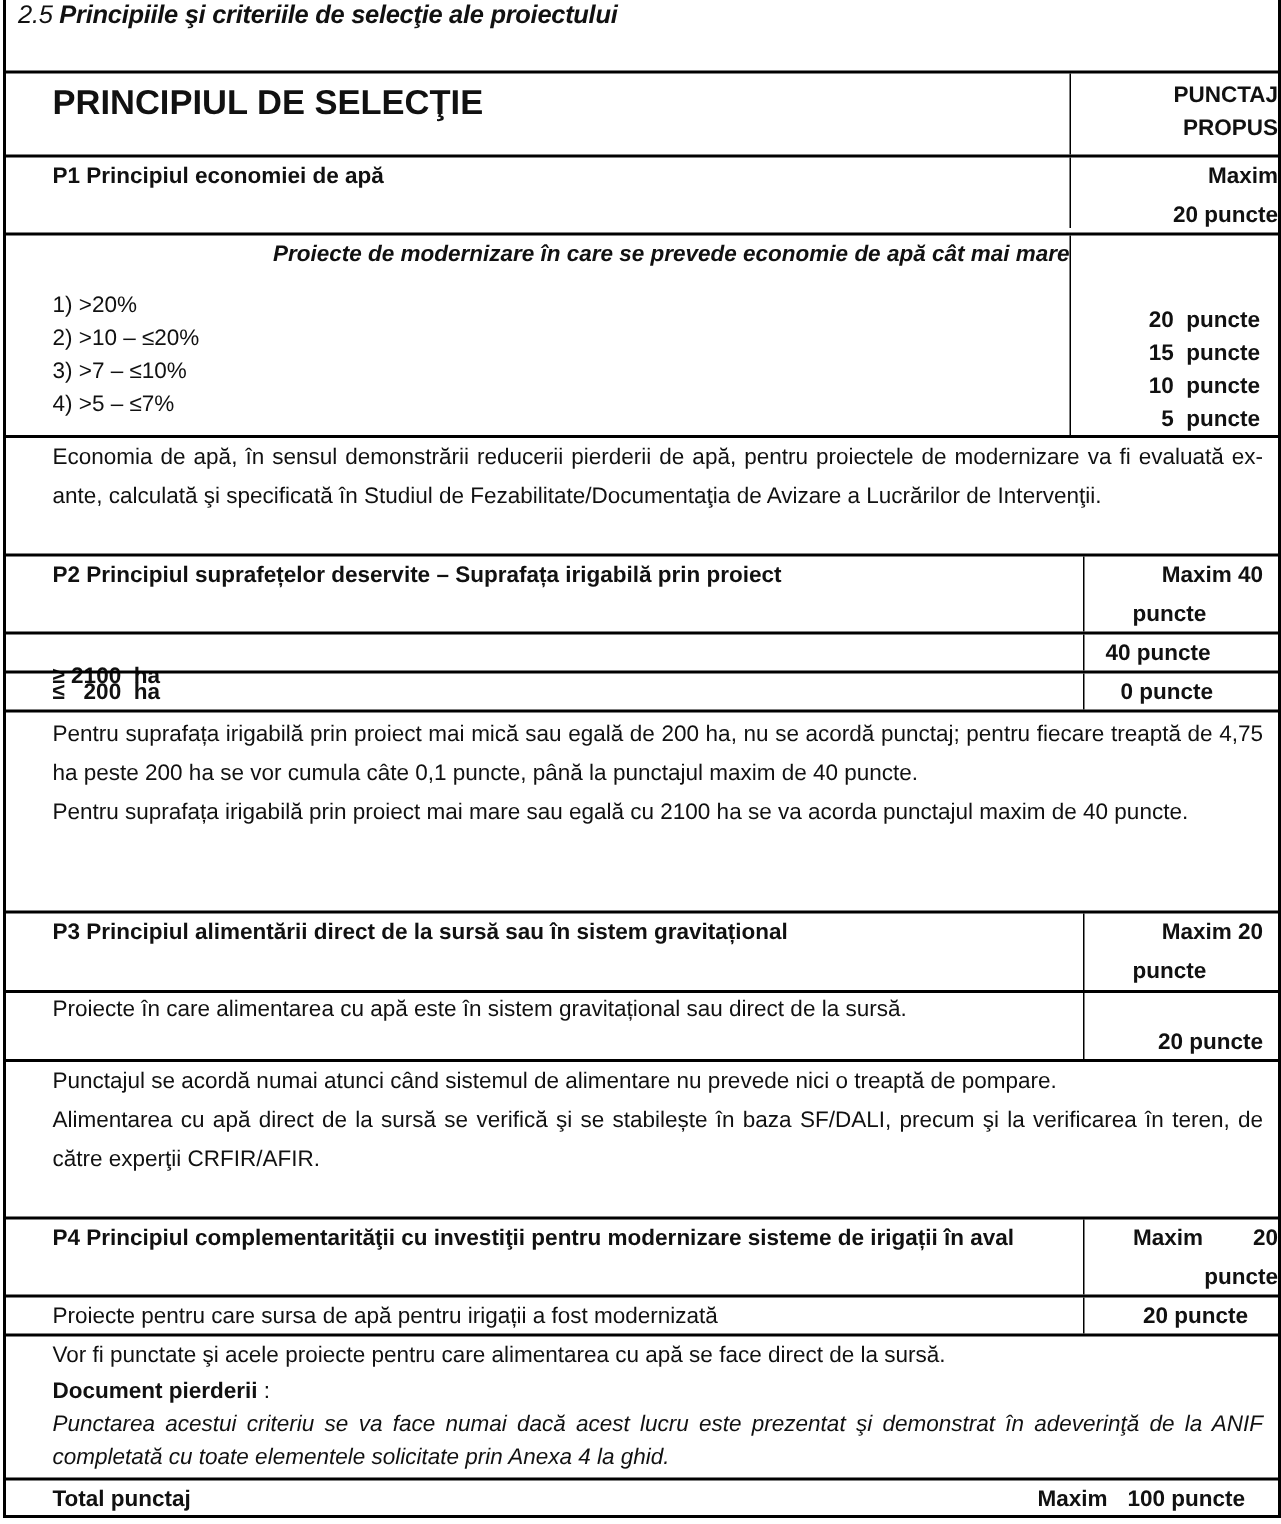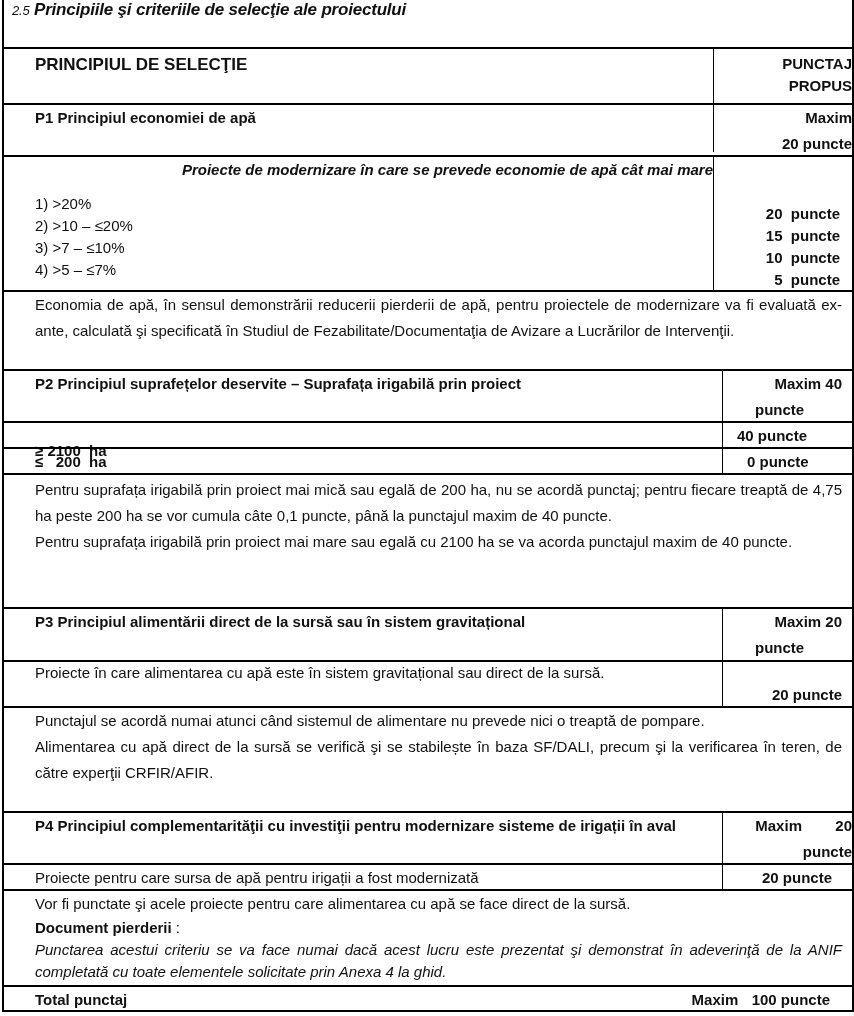--- a/index.html
+++ b/index.html
@@ -1,30 +1,30 @@
 <!DOCTYPE html>
 <html><head>
 <meta charset="utf-8">
 <style>
   html, body { margin: 0; padding: 0; background: #ffffff; }
   body { width: 854px; height: 1016px; position: relative; overflow: hidden;
          font-family: "Liberation Sans", sans-serif; color: #111; }
   .frame { position: absolute; left: 2px; top: 0; width: 848px; height: 1010px;
            border-left: 2px solid #000; border-right: 2px solid #000; border-bottom: 2px solid #000; box-sizing: content-box; }
   .title { position: absolute; left: 12px; top: 0px; font-size: 17px; font-style: italic; font-weight: bold; letter-spacing: -0.2px; }
-  .title .num { font-size: 13px; font-weight: normal; }
+  .title .num { font-size: 17px; font-weight: normal; }
   .row { position: absolute; left: 2px; width: 850px; border-top: 2px solid #000; box-sizing: border-box; }
   .cell { position: absolute; top: 0; bottom: 0; box-sizing: border-box; }
   .left { left: 0; }
   .right { border-left: 1.5px solid #000; }
   .txt { font-size: 15px; line-height: 26px; }
   .b { font-weight: bold; text-align: right; }
   .i { font-style: italic; }
   .just { text-align: justify; text-align-last: auto; }
-  .hdr { font-size: 17px; font-weight: bold; }
+  .hdr { font-size: 23px; font-weight: bold; }
 </style>
 </head>
 <body>
 
 <div class="frame"></div>
 
 <div class="title">
   <span class="num">2.5</span>
   <span>Principiile şi criteriile de selecţie ale proiectului</span>
 </div>

